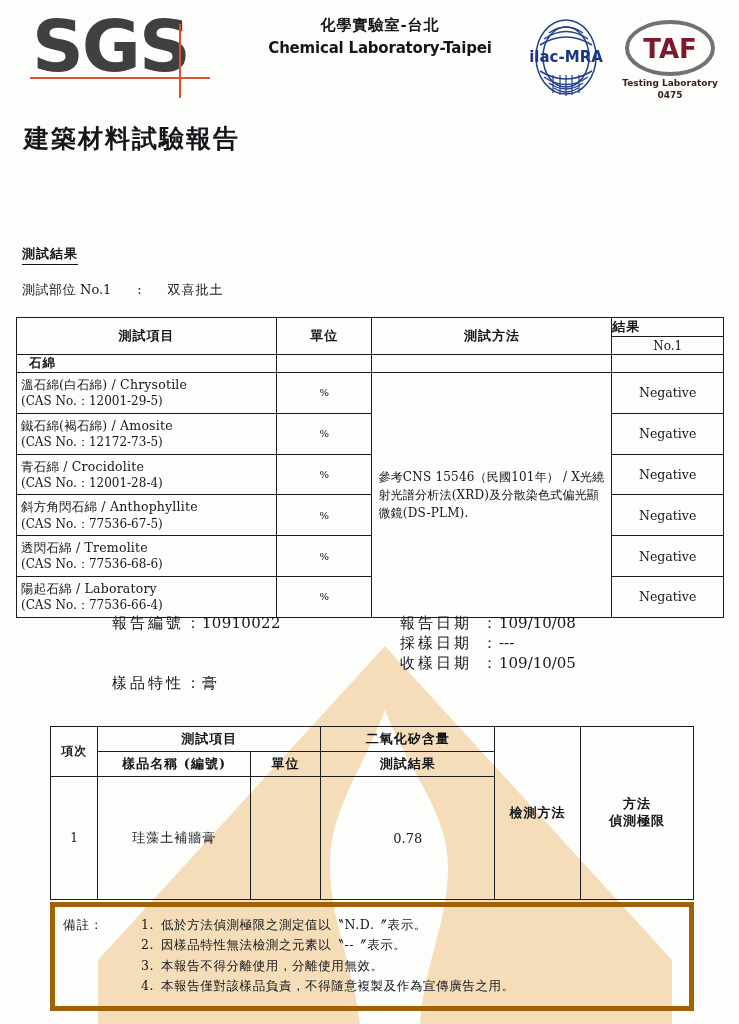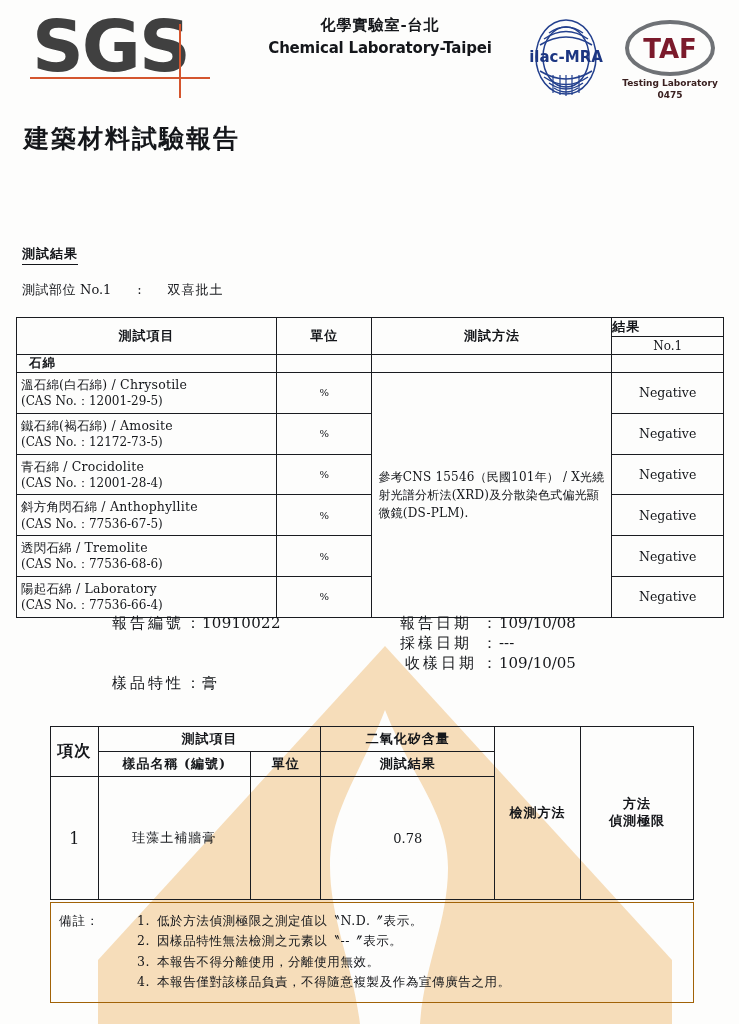--- a/index.html
+++ b/index.html
@@ -218,21 +218,21 @@
     font-size: 15px;
   }
   #info-block .row { position: absolute; white-space: nowrap; }
   #info-block .lbl { letter-spacing: 3px; }
   #info-block .sep { display: inline-block; width: 18px; text-align: center; letter-spacing: 0; }
   #info-block .val { letter-spacing: 0.3px; }
   .ib-l1 { left: 112px; top: 2px; }
   .ib-l2 { left: 112px; top: 62px; }
   .ib-r1 { left: 400px; top: 2px; }
   .ib-r2 { left: 400px; top: 22px; }
-  .ib-r3 { left: 400px; top: 42px; text-align: center; }
+  .ib-r3 { left: 400px; top: 42px; }
   .ib-r4 { left: 400px; top: 62px; }
   #info-block .rlbl { display: inline-block; width: 82px; letter-spacing: 3px; }
   #info-block .rval { display: inline-block; margin-left: 2px; }
 
   
   #table2 {
     position: absolute;
     left: 50px; top: 726px;
     width: 644px;
     border-collapse: collapse;
@@ -245,37 +245,37 @@
     text-align: center;
     vertical-align: middle;
   }
   #table2 .h {
     font-weight: bold;
     font-size: 13px;
     letter-spacing: 1px;
     height: 24px;
   }
   #table2 .body-row td { height: 122px; }
-  #table2 .seq-cell { width: 48px; font-size: 16px; }
+  #table2 .seq-cell { width: 48px; font-size: 12px; }
   #table2 .name-cell { width: 158px; font-size: 13px; letter-spacing: 1px; }
   #table2 .unit-cell2 { width: 72px; }
   #table2 .result-cell { width: 180px; font-size: 13px; }
   #table2 .meth-cell { width: 88px; }
   #table2 .mdl-cell { width: 117px; }
   #table2 .h2 { line-height: 1.3; }
 
   #notes-table {
     position: absolute;
     left: 50px; top: 902px;
     width: 644px;
     border-collapse: collapse;
     z-index: 2;
   }
   #notes-table td {
-    border: 1px solid #a16207;
+    border: 5px solid #a16207;
     padding: 8px 0 10px 0;
   }
   #notes-wrap { position: relative; padding-left: 8px; }
   #notes-label {
     position: absolute;
     left: 8px; top: 2px;
     font-size: 12.5px;
     letter-spacing: 1px;
   }
   #notes-list {

